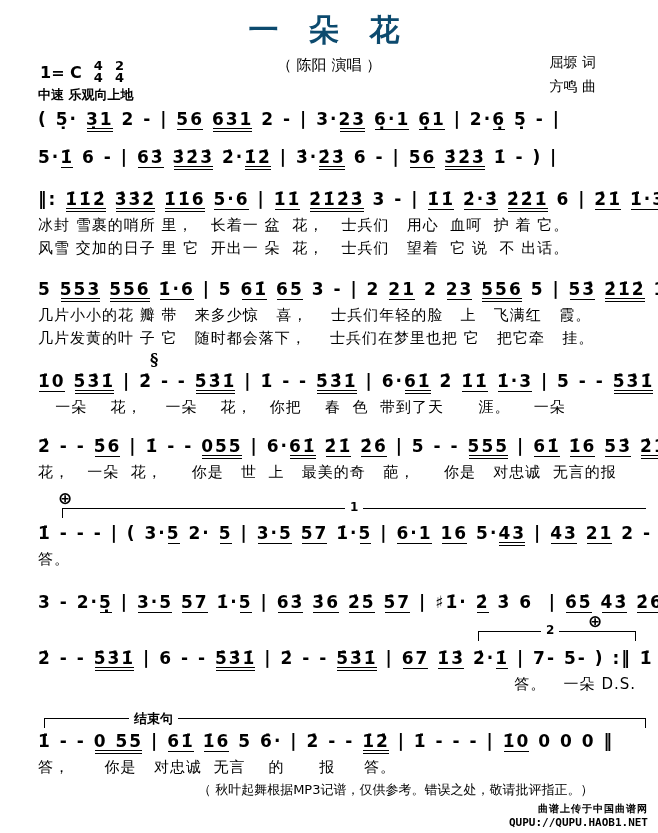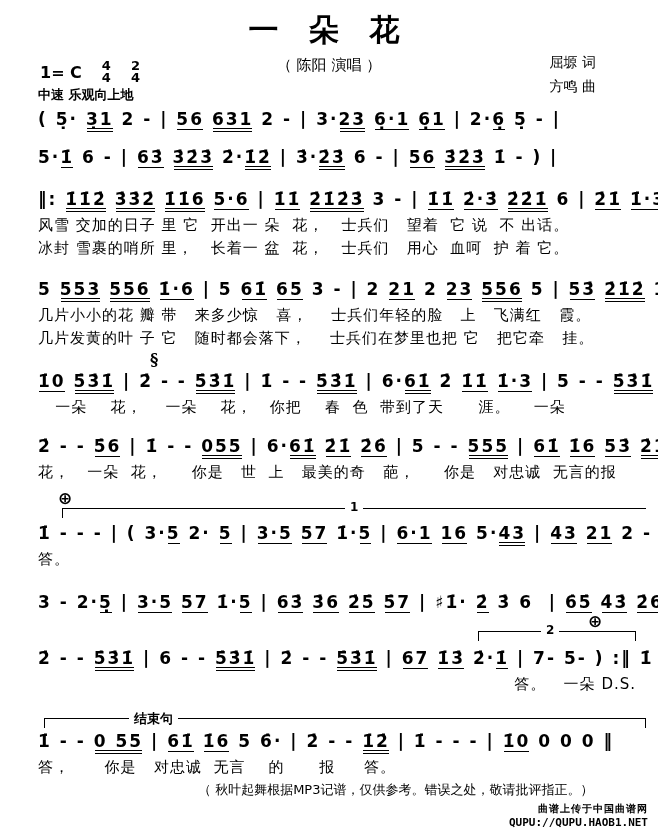--- a/index.html
+++ b/index.html
@@ -1,24 +1,24 @@
 <!DOCTYPE html>
 <html><head>
 <meta charset="utf-8">
 <style>
   html,body{margin:0;padding:0;background:#e8e8e8;}
   #sheet{position:relative;width:658px;height:833px;background:#ffffff;margin:0 auto;
          font-family:"DejaVu Sans",sans-serif;color:#000;overflow:hidden;}
   
   #title{position:absolute;top:10px;left:0;width:100%;text-align:center;
-         font-size:30px;font-weight:bold;letter-spacing:10px;color:#000000;}
+         font-size:30px;font-weight:bold;letter-spacing:10px;color:#0c4a6e;}
   #subtitle{position:absolute;top:56px;left:0;width:100%;text-align:center;font-size:15px;}
   #credits{position:absolute;top:50px;right:62px;text-align:left;font-size:14px;line-height:24px;}
   #keyblock{position:absolute;top:60px;left:40px;font-size:16px;font-weight:bold;
-            display:flex;align-items:center;gap:20px;}
+            display:flex;align-items:center;gap:12px;}
   .tsig{display:inline-flex;flex-direction:column;font-size:13px;line-height:12px;
         font-weight:bold;text-align:center;}
   #tempo{position:absolute;top:86px;left:38px;font-size:13px;font-weight:bold;}
   
   .sys{position:relative;padding-left:38px;padding-right:10px;}
   .mel{font-weight:bold;font-size:17px;letter-spacing:2px;white-space:pre;line-height:30px;}
   .u1,.u2{position:relative;}
   .u1::after{content:"";position:absolute;left:1px;right:1px;bottom:-1px;height:1.5px;background:#000;}
   .u2::after{content:"";position:absolute;left:1px;right:1px;bottom:0px;height:1.5px;background:#000;
              box-shadow:0 3px 0 #000;}
@@ -66,22 +66,22 @@
 
   <div class="sys" style="margin-top:104px">
     <div class="mel"><span>( 5̣· </span><span class="u2">3̣1</span><span> 2 - | </span><span class="u1">56</span><span> </span><span class="u2">631</span><span> 2 - | 3·</span><span class="u2">23</span><span> </span><span class="u1">6̣·1</span><span> </span><span class="u1">6̣1</span><span> | 2·</span><span class="u1">6̣</span><span> 5̣ - |</span></div>
   </div>
   <div class="sys" style="margin-top:8px">
     <div class="mel"><span>5·</span><span class="u1">1̇</span><span> 6 - | </span><span class="u1">63̇</span><span> </span><span class="u2">3̇2̇3̇</span><span> 2̇·</span><span class="u2">1̇2̇</span><span> | 3̇·</span><span class="u2">2̇3̇</span><span> 6 - | </span><span class="u1">56</span><span> </span><span class="u2">3̇2̇3̇</span><span> 1̇ - ) |</span></div>
   </div>
 
   <div class="sys" style="margin-top:12px">
     <div class="mel"><span>‖: </span><span class="u2">1̇1̇2̇</span><span> </span><span class="u2">3̇3̇2̇</span><span> </span><span class="u2">1̇1̇6</span><span> </span><span class="u1">5·6</span><span> | </span><span class="u1">1̇1̇</span><span> </span><span class="u2">2̇1̇2̇3̇</span><span> 3 - | </span><span class="u1">1̇1̇</span><span> </span><span class="u1">2̇·3̇</span><span> </span><span class="u2">2̇2̇1̇</span><span> 6 | </span><span class="u1">2̇1̇</span><span> </span><span class="u1">1̇·3</span></div>
+    <div class="lyr">冰封 雪裹的哨所 里，   长着一 盆  花，   士兵们   用心  血呵  护 着 它。</div>
     <div class="lyr">风雪 交加的日子 里 它  开出一 朵  花，   士兵们   望着  它 说  不 出话。</div>
-    <div class="lyr">冰封 雪裹的哨所 里，   长着一 盆  花，   士兵们   用心  血呵  护 着 它。</div>
   </div>
 
   <div class="sys" style="margin-top:14px">
     <div class="mel"><span>5 </span><span class="u2">553</span><span> </span><span class="u2">556</span><span> </span><span class="u1">1̇·6</span><span> | 5 </span><span class="u1">61̇</span><span> </span><span class="u1">65</span><span> 3 - | 2 </span><span class="u1">21</span><span> 2 </span><span class="u1">23</span><span> </span><span class="u2">556</span><span> 5 | </span><span class="u1">53̇</span><span> </span><span class="u2">2̇1̇2̇</span><span> 1̇ - |</span></div>
     <div class="lyr">几片小小的花 瓣 带   来多少惊   喜，    士兵们年轻的脸   上   飞满红   霞。</div>
     <div class="lyr">几片发黄的叶 子 它   随时都会落下，    士兵们在梦里也把 它   把它牵   挂。</div>
   </div>
 
   <div class="sys" id="sysE">
     <span class="ann segno">§</span>

